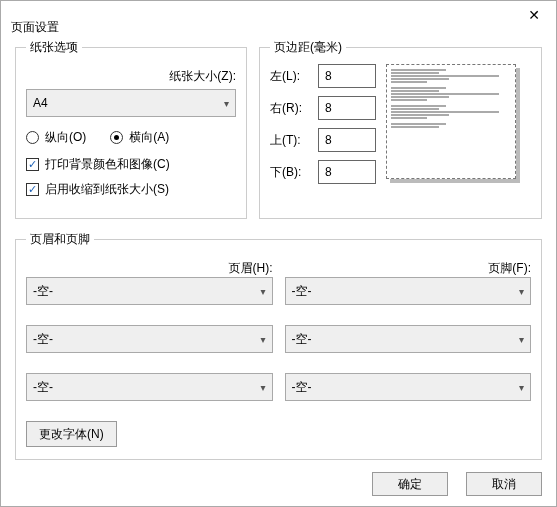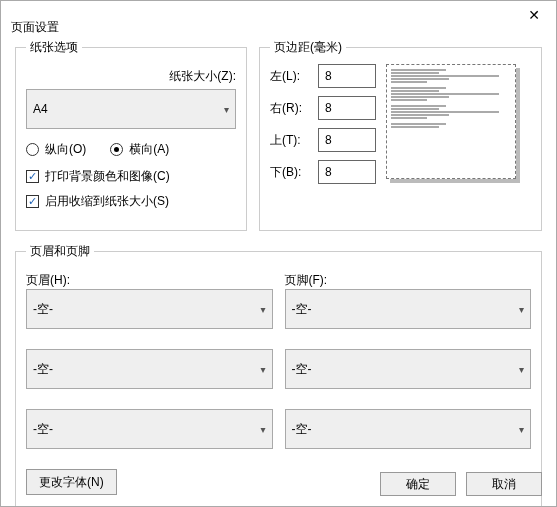--- a/index.html
+++ b/index.html
@@ -36,21 +36,21 @@
     margin: 0;
     padding: 8px 10px 12px 10px;
   }
   fieldset > legend { padding: 0 4px; }
   .row1 { display: flex; gap: 12px; }
   .fs-paper { width: 232px; }
   .fs-margin { flex: 1; }
   .label { margin: 4px 0 4px 0; text-align: right; }
   .select-wide {
     width: 100%;
-    height: 40px;
+    height: 28px;
     border: 1px solid #a9a9a9;
     background: #efefef;
     padding: 0 22px 0 6px;
     position: relative;
     display: flex;
     align-items: center;
   }
   .select-wide .chev {
     position: absolute;
     right: 6px; top: 50%;
@@ -108,40 +108,40 @@
   }
   .pv-block { margin-bottom: 4px; }
   .pv-line { height: 2px; background: #aaa; margin-bottom: 1px; }
   .pv-line.s1 { width: 55px; }
   .pv-line.s2 { width: 48px; }
   .pv-line.s3 { width: 108px; }
   .pv-line.s4 { width: 58px; }
   .pv-line.s5 { width: 36px; }
 
   .fs-hf { margin-top: 12px; }
-  .hf-row-labels { display: flex; gap: 12px; margin-top: 4px; }
+  .hf-row-labels { display: flex; gap: 12px; margin-top: 4px; text-align: right; }
   .hf-row-labels > div { flex: 1; }
   .hf-row { display: flex; gap: 12px; margin-bottom: 20px; }
   .hf-row .select-wide { flex: 1; }
   .hf-row:last-of-type { margin-bottom: 10px; }
   .btn {
     height: 26px;
     border: 1px solid #999;
     background: #efefef;
     padding: 0 12px;
     display: inline-flex;
     align-items: center;
     cursor: pointer;
     text-align: right;
   }
   .footer {
     position: absolute;
     bottom: 10px; right: 14px;
     display: flex;
-    gap: 10px;
+    gap: 18px;
   }
   .footer .btn { width: 76px; justify-content: center; height: 24px; }
 </style>
 </head>
 <body>
 
 <div class="titlebar">
   <span>页面设置</span>
   <span class="close">✕</span>
 </div>

